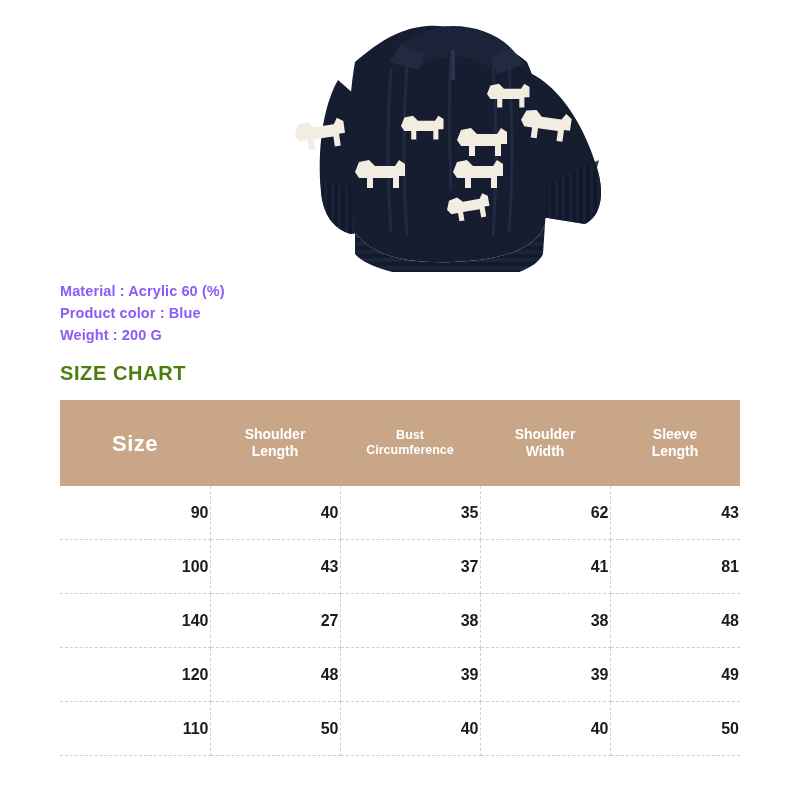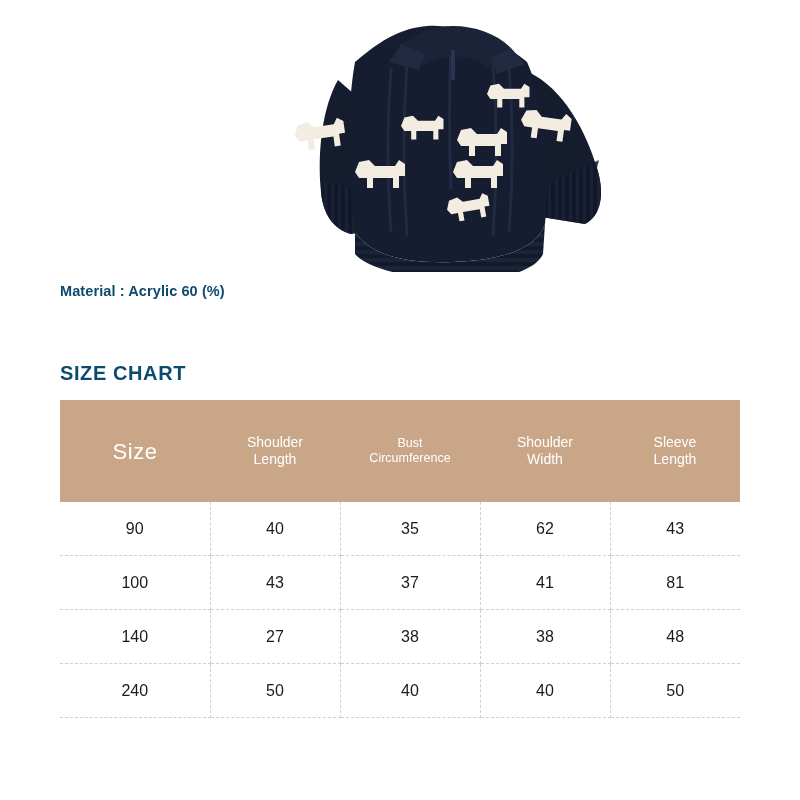--- a/index.html
+++ b/index.html
@@ -36,74 +36,74 @@
   }
 
   
   .specs {
     position: absolute;
     left: 60px;
     top: 280px;
     font-size: 14.5px;
     font-weight: bold;
     line-height: 22px;
-    color: #0c4a6e;
+    color: #8b5cf6;
     letter-spacing: .1px;
   }
   .specs div { white-space: pre; }
 
   
   .chart-title {
     position: absolute;
     left: 60px;
     top: 362px;
     font-size: 20px;
     font-weight: bold;
     letter-spacing: .6px;
-    color: #0c4a6e;
+    color: #4d7c0f;
   }
 
   
   .table-wrap {
     position: absolute;
     left: 60px;
     top: 400px;
     width: 680px;
   }
   table.size-table {
     border-collapse: collapse;
     width: 680px;
     table-layout: fixed;
   }
   table.size-table thead th {
     background: #c9a687;
     color: #ffffff;
     height: 70px;
     font-size: 14px;
-    font-weight: normal;
+    font-weight: bold;
     line-height: 17px;
     text-align: center;
     vertical-align: middle;
-    padding: 16px 4px;
+    padding: 8px 4px;
     border: none;
   }
   table.size-table thead th.size-head {
     font-size: 22px;
     letter-spacing: .5px;
   }
   table.size-table thead th.small-head {
     font-size: 12.5px;
     line-height: 15px;
   }
   table.size-table tbody td {
     height: 51px;
-    text-align: center;
+    text-align: right;
     vertical-align: middle;
     font-size: 16px;
-    font-weight: normal;
+    font-weight: bold;
     color: #1b1b1b;
     border-bottom: 1px dashed #cfcfcf;
     border-right: 1px dashed #cfcfcf;
     background: #ffffff;
   }
   table.size-table tbody td:last-child {
     border-right: none;
   }
   table.size-table tbody tr:last-child td {
     border-bottom: 1px dashed #cfcfcf;
@@ -185,20 +185,22 @@
         </g>
         <g transform="translate(88,112) rotate(-8)">
           <path d="M0 14 L4 4 L14 2 L20 8 L40 8 L44 2 L50 6 L50 18 L44 18 L44 30 L38 30 L38 20 L18 20 L18 30 L12 30 L12 20 L4 20 Z"></path>
         </g>
       </g>
     </svg>
   </div>
 
   <div class="specs">
     <div>Material : Acrylic 60 (%)</div>
+    <div>Product color : Blue</div>
+    <div>Weight : 200 G</div>
   </div>
 
   <div class="chart-title">SIZE CHART</div>
 
   <div class="table-wrap">
     <table class="size-table">
       <colgroup>
         <col style="width:150px">
         <col style="width:130px">
         <col style="width:140px">
@@ -242,21 +244,28 @@
           <td>81</td>
         </tr>
         <tr>
           <td class="size-col">140</td>
           <td>27</td>
           <td>38</td>
           <td>38</td>
           <td>48</td>
         </tr>
         <tr>
-          <td class="size-col">240</td>
+          <td class="size-col">120</td>
+          <td>48</td>
+          <td>39</td>
+          <td>39</td>
+          <td>49</td>
+        </tr>
+        <tr>
+          <td class="size-col">110</td>
           <td>50</td>
           <td>40</td>
           <td>40</td>
           <td>50</td>
         </tr>
       </tbody>
     </table>
   </div>
 
 </div>

